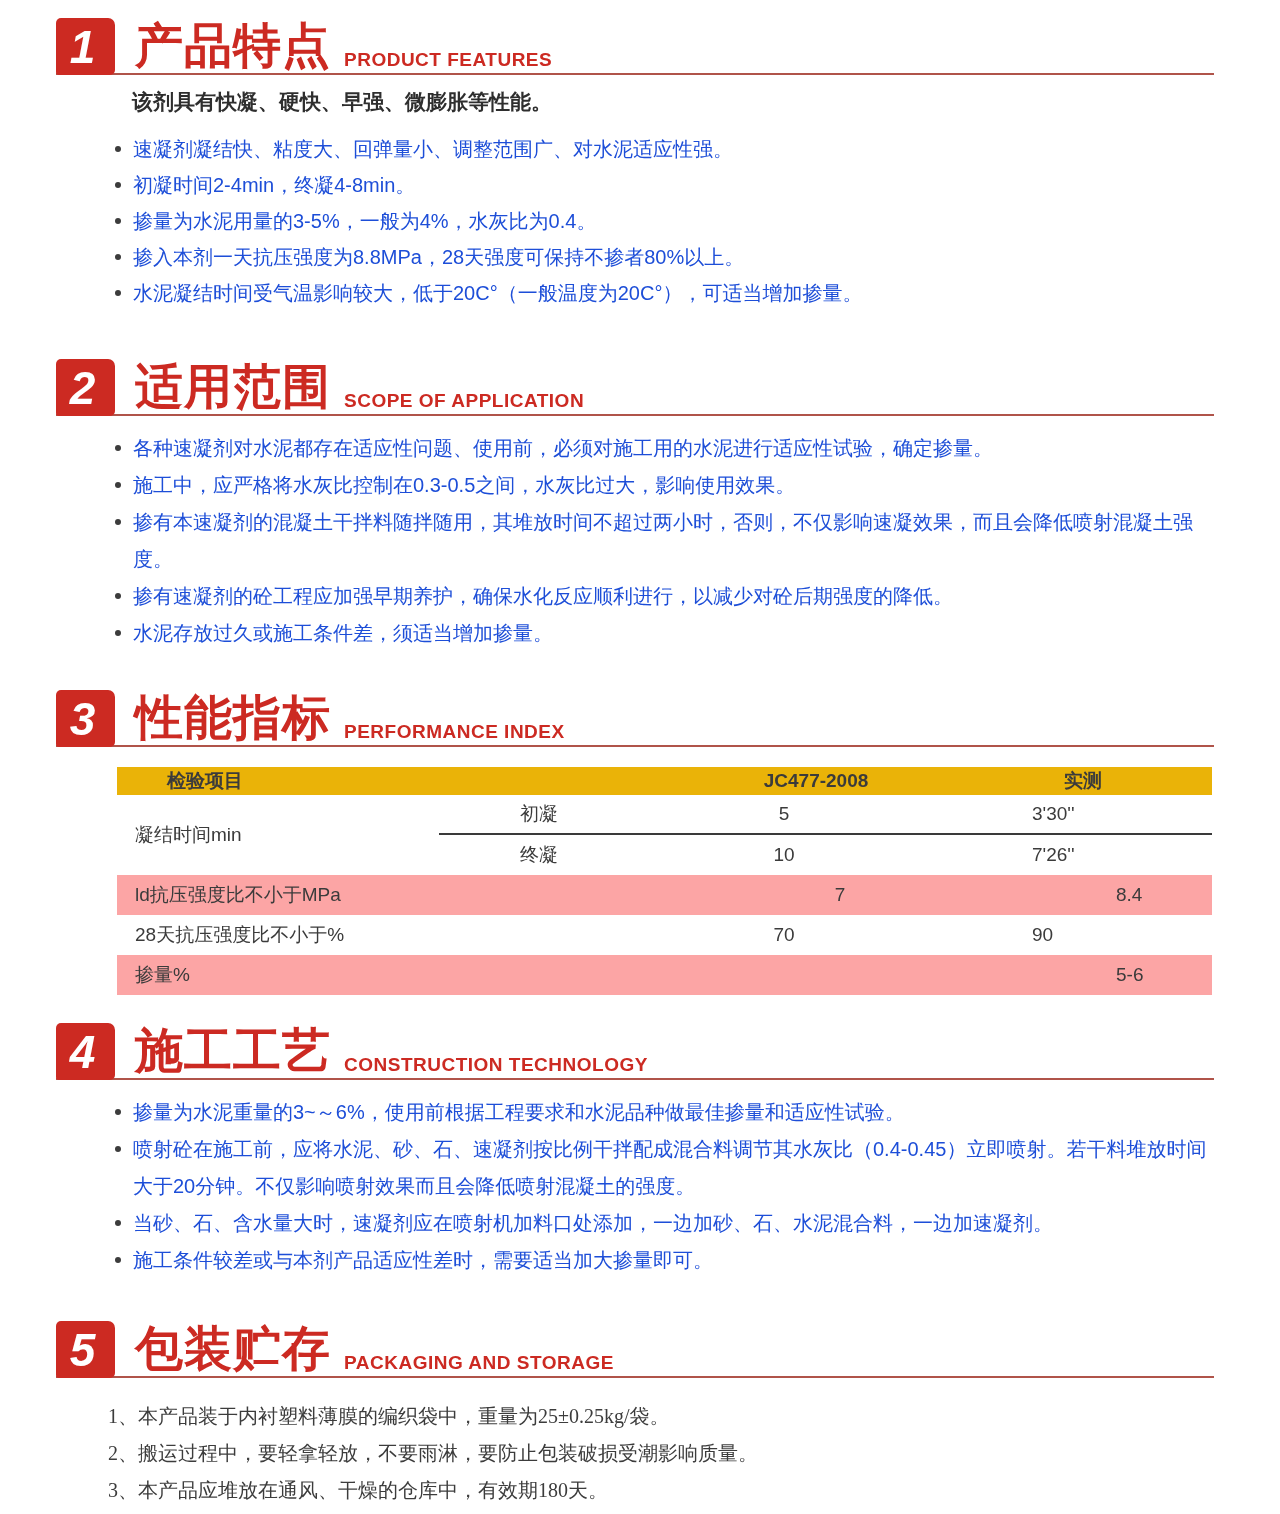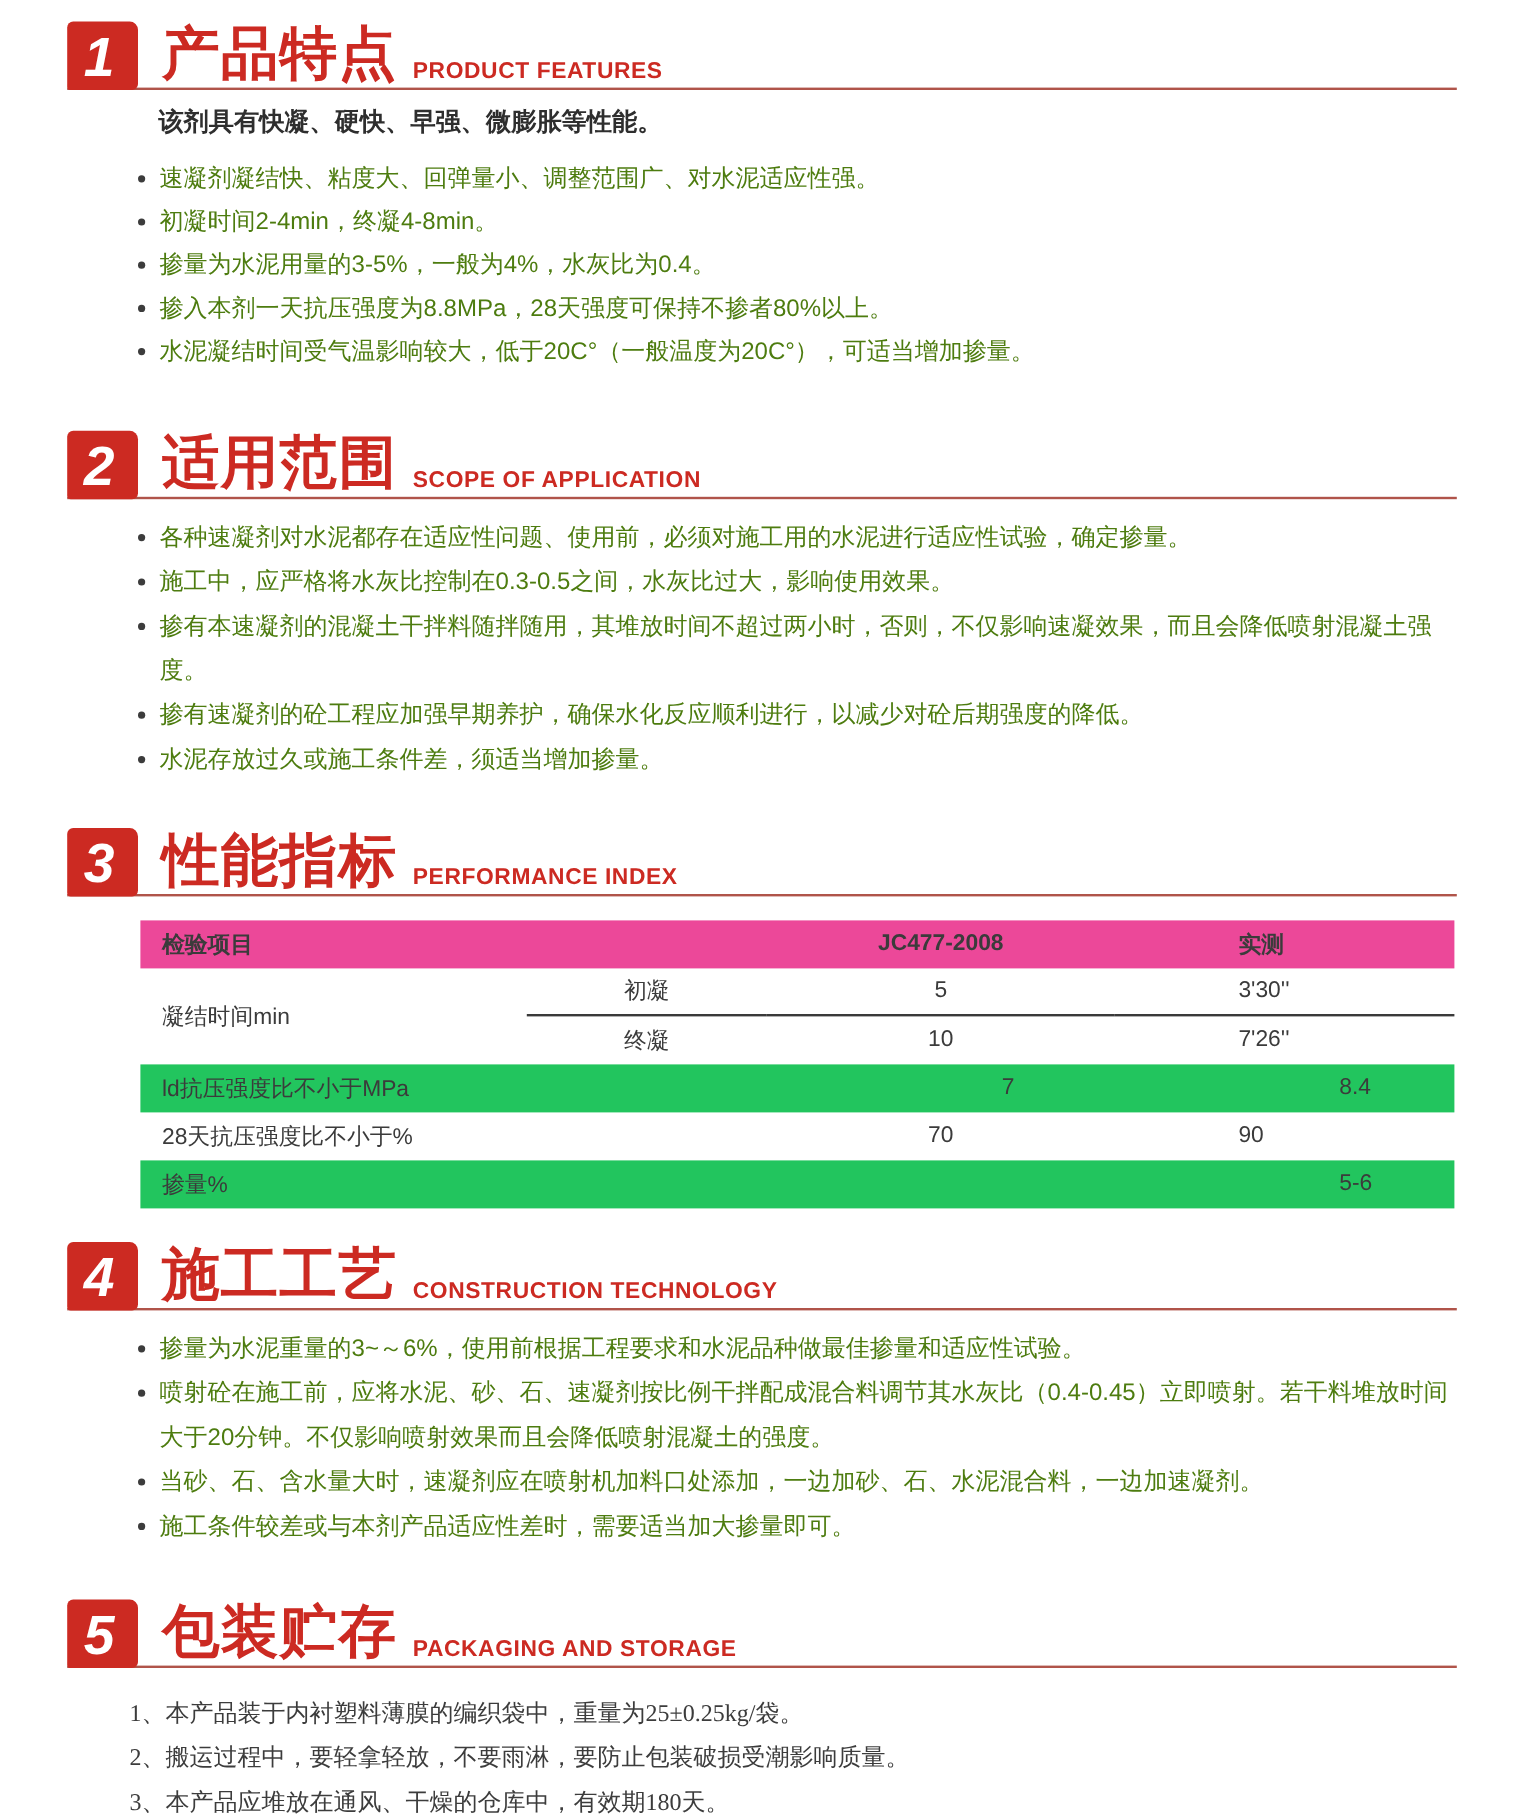--- a/index.html
+++ b/index.html
@@ -58,21 +58,21 @@
     font-weight: bold;
     color: #2e2e2e;
     line-height: 30px;
   }
   ul.bullets { list-style: none; margin: 14px 0 0 0; }
   ul.bullets li {
     position: relative;
     padding-left: 77px;
     font-size: 20px;
     line-height: 36px;
-    color: #4d7c0f;
+    color: #1d4ed8;
   }
   ul.bullets.wide li { line-height: 37px; }
   ul.bullets li .dot {
     position: absolute;
     left: 59px; top: 15px;
     width: 6px; height: 6px;
     border-radius: 50%;
     background: #3c3c3c;
   }
   ol.numbered { list-style: none; margin: 20px 0 0 52px; }
@@ -95,40 +95,40 @@
     margin: 20px 0 0 61px;
     width: 1095px;
     font-size: 19px;
     color: #3b3b3b;
   }
   .prow {
     display: grid;
     grid-template-columns: 322px 200px 290px 1fr;
     align-items: center;
   }
-  .prow.head { height: 40px; background: #ec4899; font-weight: bold; }
+  .prow.head { height: 28px; background: #eab308; font-weight: bold; padding-left: 32px; }
   .prow .c-item { padding-left: 18px; }
   .prow .c-sub { text-align: center; }
   .prow .c-std { text-align: center; }
   .prow .c-mea { padding-left: 103px; }
   .pgroup {
     display: grid;
     grid-template-columns: 322px 200px 290px 1fr;
   }
   .pgroup .g-item {
     grid-row: 1 / 3; grid-column: 1;
     display: flex; align-items: center;
     padding-left: 18px;
   }
   .pgroup .srow { display: contents; }
   .pgroup .cell { height: 40px; display: flex; align-items: center; justify-content: center; text-align: right; }
   .pgroup .cell.mea { justify-content: flex-start; padding-left: 103px; }
   .pgroup .srow.first .cell { border-bottom: 2px solid #3a3a3a; }
   .prow.body { height: 40px; }
-  .prow.gray { background: #22c55e; gap: 28px; }
+  .prow.gray { background: #fca5a5; gap: 28px; }
 </style>
 </head>
 <body>
 
 <div class="page">
 
   <section class="sec1">
     <div class="sec-header">
       <div class="badge">
         <span>1</span>

